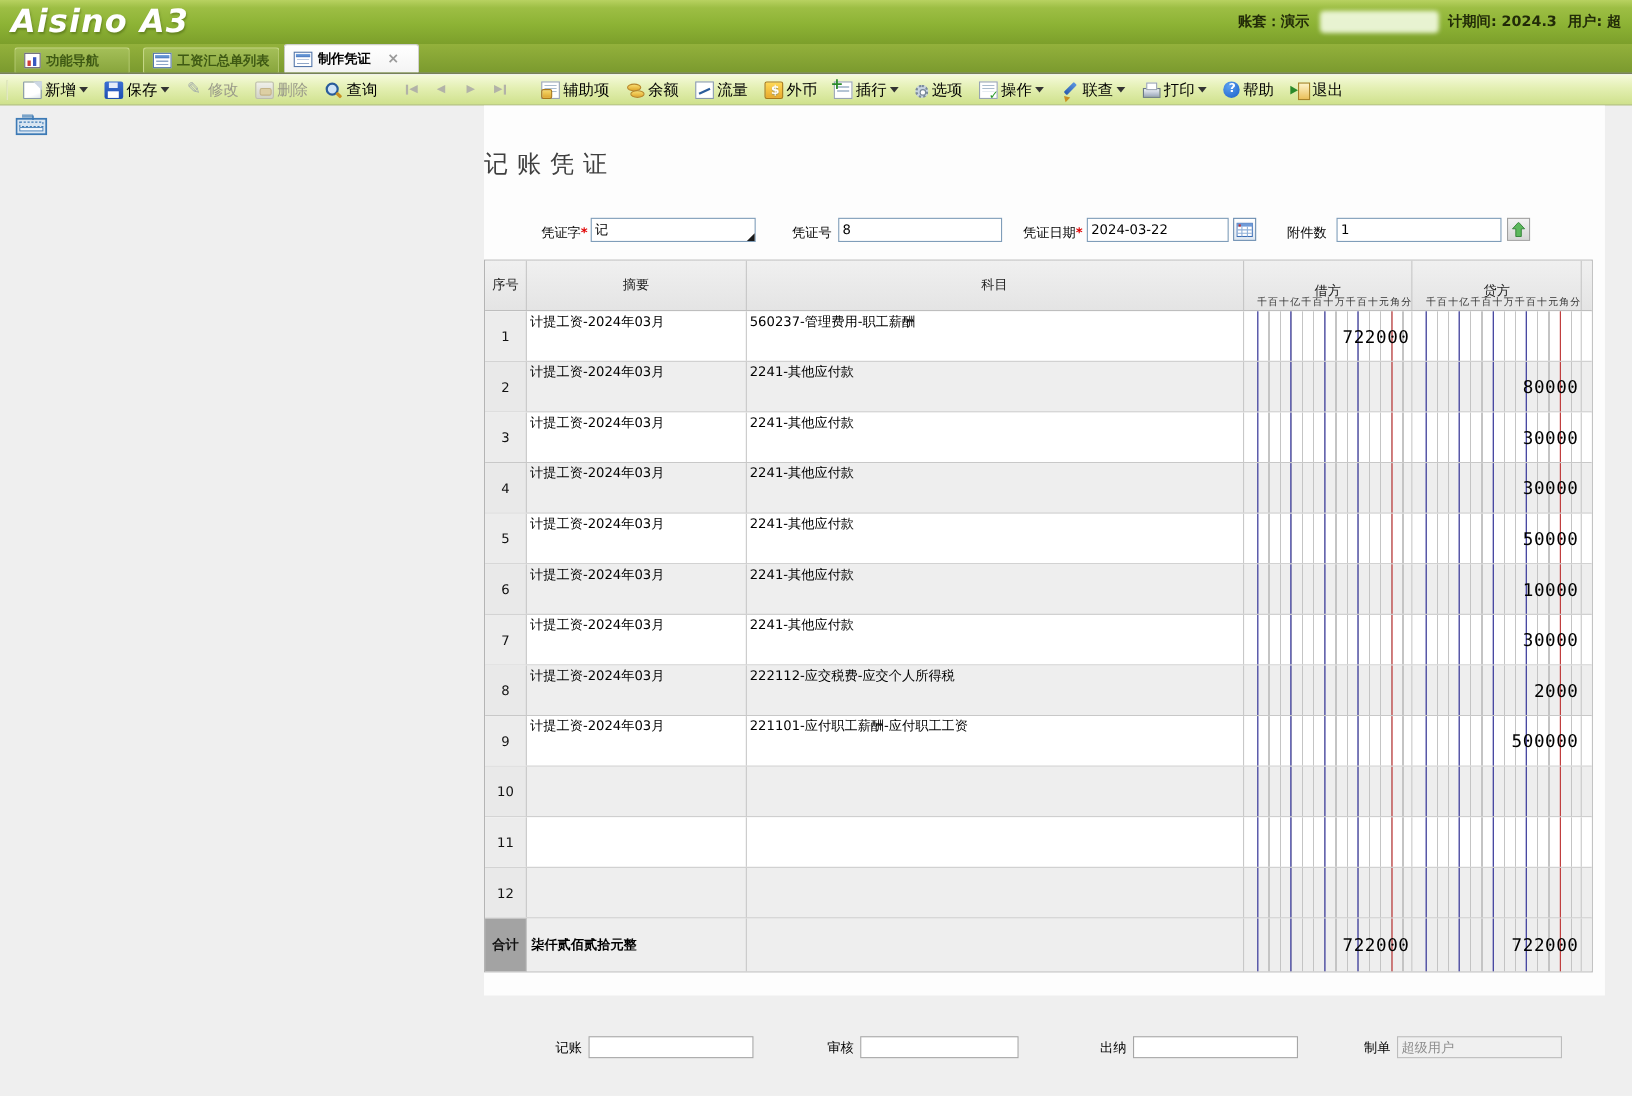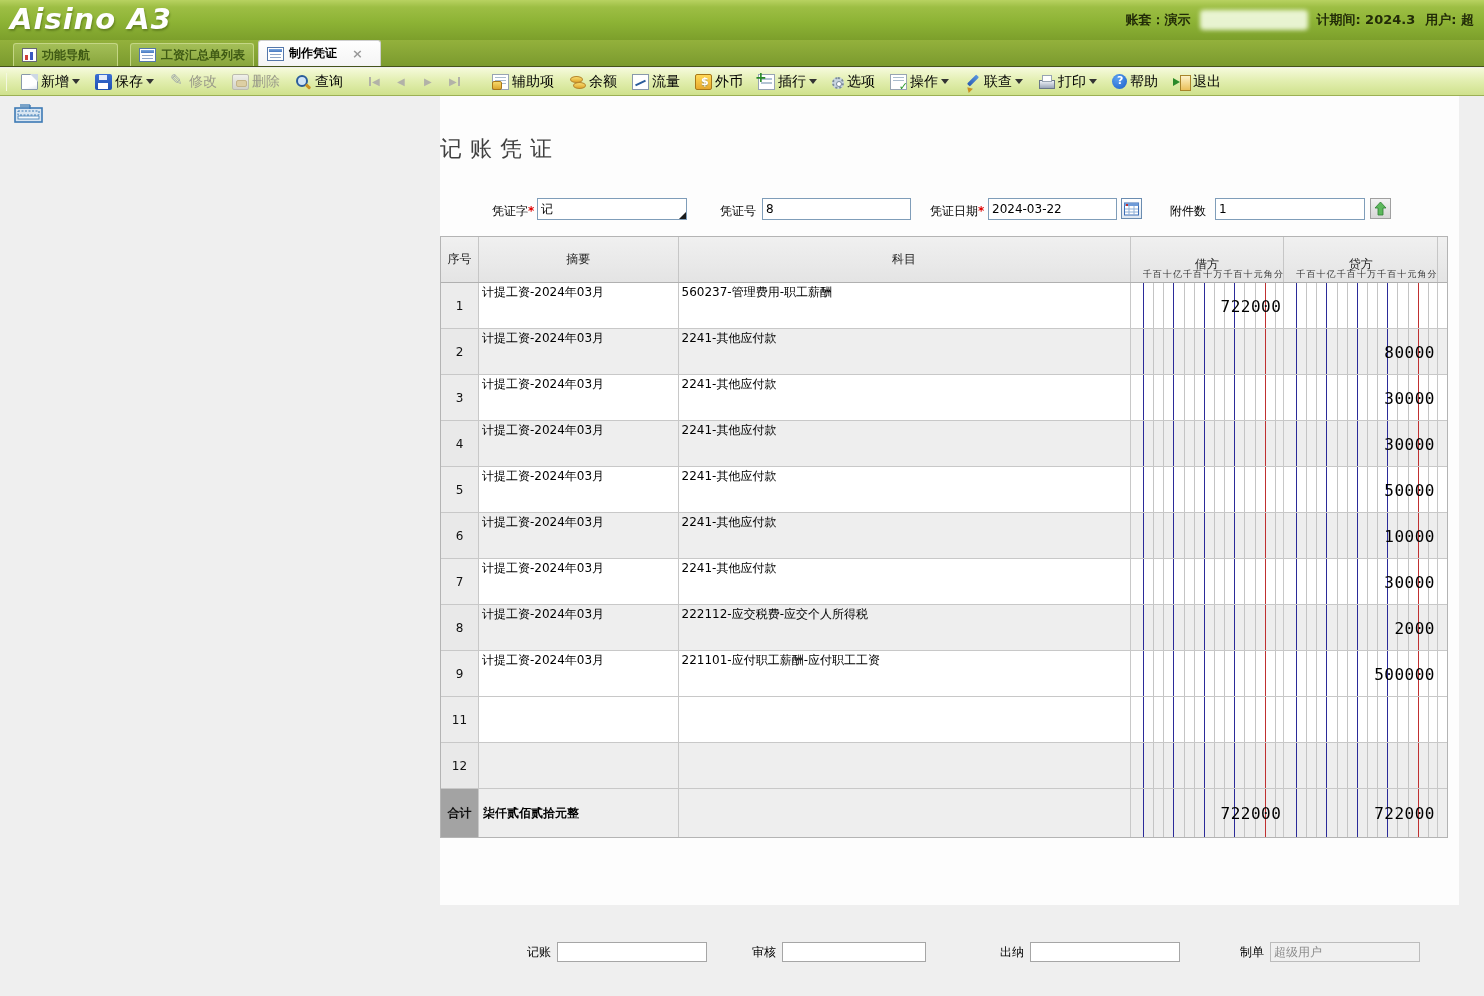--- a/index.html
+++ b/index.html
@@ -470,20 +470,32 @@
     <div class="c-sum">计提工资-2024年03月</div>
     <div class="c-acc">221101-应付职工薪酬-应付职工工资</div>
     <div class="c-amt amt-grid">
       <span class="amt"></span>
     </div>
     <div class="c-amt amt-grid">
       <span class="amt">500000</span>
     </div>
     <div class="c-fill"></div>
   </div>
+          <div class="vrow alt">
+    <div class="c-seq">10</div>
+    <div class="c-sum"></div>
+    <div class="c-acc"></div>
+    <div class="c-amt amt-grid">
+      <span class="amt"></span>
+    </div>
+    <div class="c-amt amt-grid">
+      <span class="amt"></span>
+    </div>
+    <div class="c-fill"></div>
+  </div>
           <div class="vrow">
     <div class="c-seq">11</div>
     <div class="c-sum"></div>
     <div class="c-acc"></div>
     <div class="c-amt amt-grid">
       <span class="amt"></span>
     </div>
     <div class="c-amt amt-grid">
       <span class="amt"></span>
     </div>
@@ -512,21 +524,21 @@
         </div>
         <div class="c-amt amt-grid">
           <span class="amt">722000</span>
         </div>
         <div class="c-fill"></div>
       </div>
     </div>
   </div>
 
   <div class="sig">
-    <div class="sig-g" style="left:527px;">
+    <div class="sig-g" style="left:505px;">
       <span>记账</span>
       <input class="sig-input" value="" style="">
     </div>
     <div class="sig-g" style="left:752px;">
       <span>审核</span>
       <input class="sig-input" style="width: 144px;" value="">
     </div>
     <div class="sig-g" style="left:1000px;">
       <span>出纳</span>
       <input class="sig-input" value="" style="">

